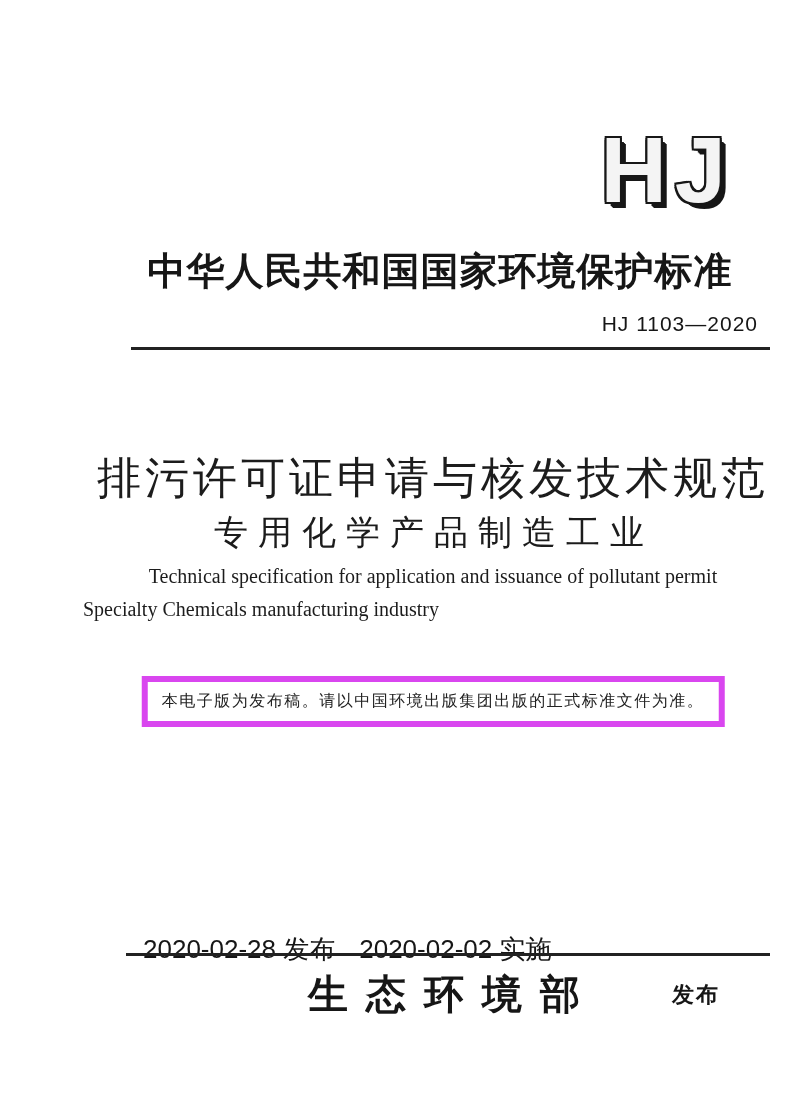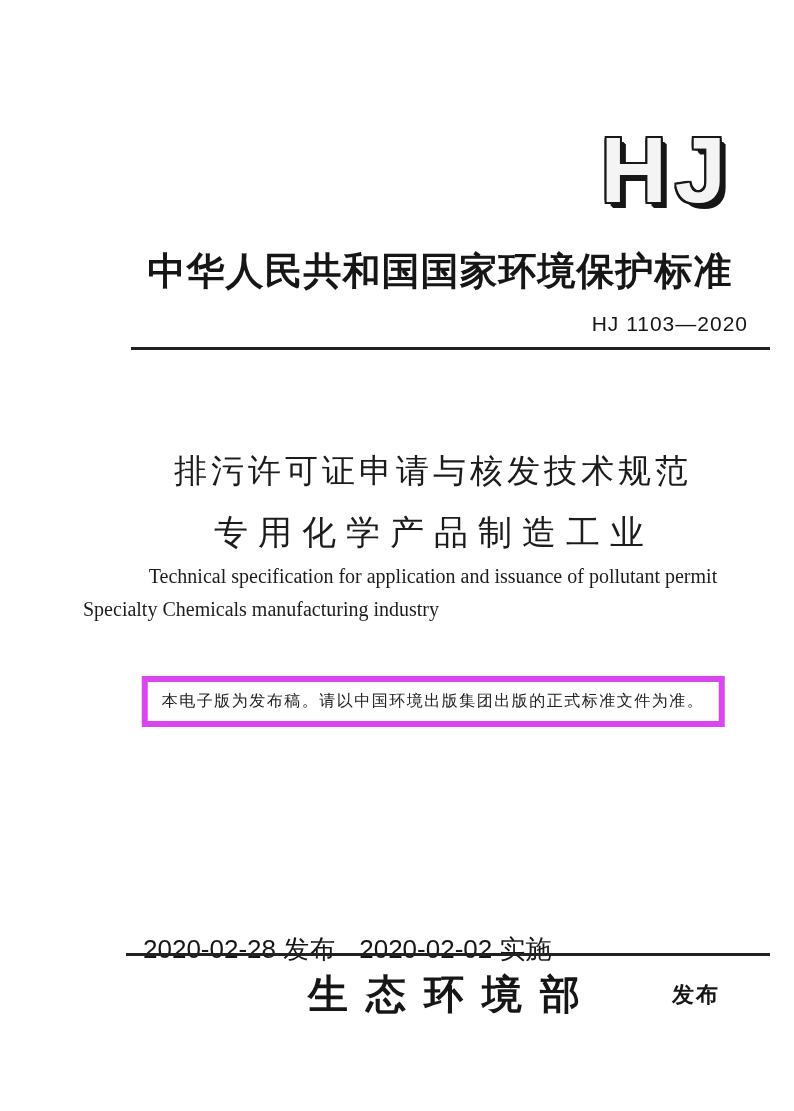--- a/index.html
+++ b/index.html
@@ -39,21 +39,21 @@
     font-family: "Liberation Sans", sans-serif;
     font-weight: bold;
     font-size: 38px;
     letter-spacing: 1px;
     color: #161616;
     white-space: nowrap;
   }
   .std-number {
     position: absolute;
     top: 276px;
-    left: 80px;
+    left: 90px;
     width: 632px;
     text-align: right;
     font-family: "Liberation Sans", sans-serif;
     font-size: 21px;
     letter-spacing: 1px;
     color: #161616;
   }
   .rule-top {
     position: absolute;
     top: 311px;
@@ -62,21 +62,21 @@
     height: 3px;
     background: #222222;
   }
   .main-title-1 {
     position: absolute;
     top: 413px;
     left: 47px;
     width: 700px;
     text-align: center;
     font-family: "Liberation Serif", serif;
-    font-size: 33px;
+    font-size: 44px;
     font-weight: 500;
     letter-spacing: 4px;
     color: #1c1c1c;
     white-space: nowrap;
   }
   .main-title-2 {
     position: absolute;
     top: 474px;
     left: 48px;
     width: 700px;

